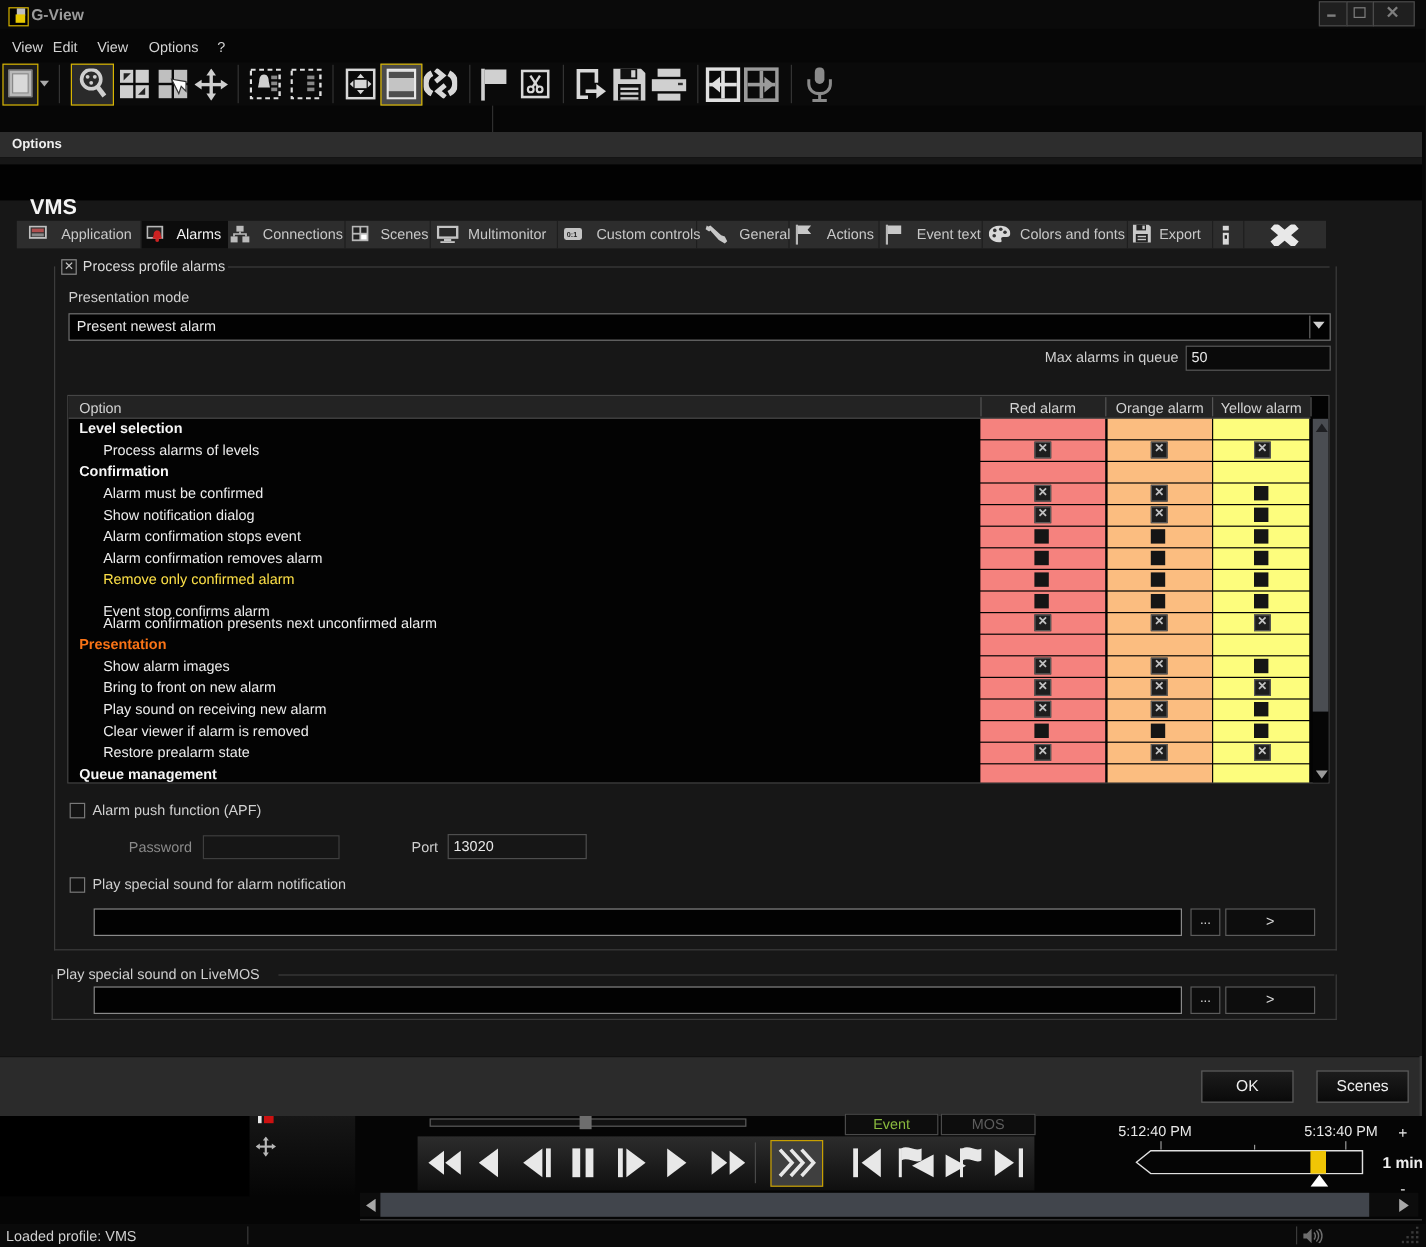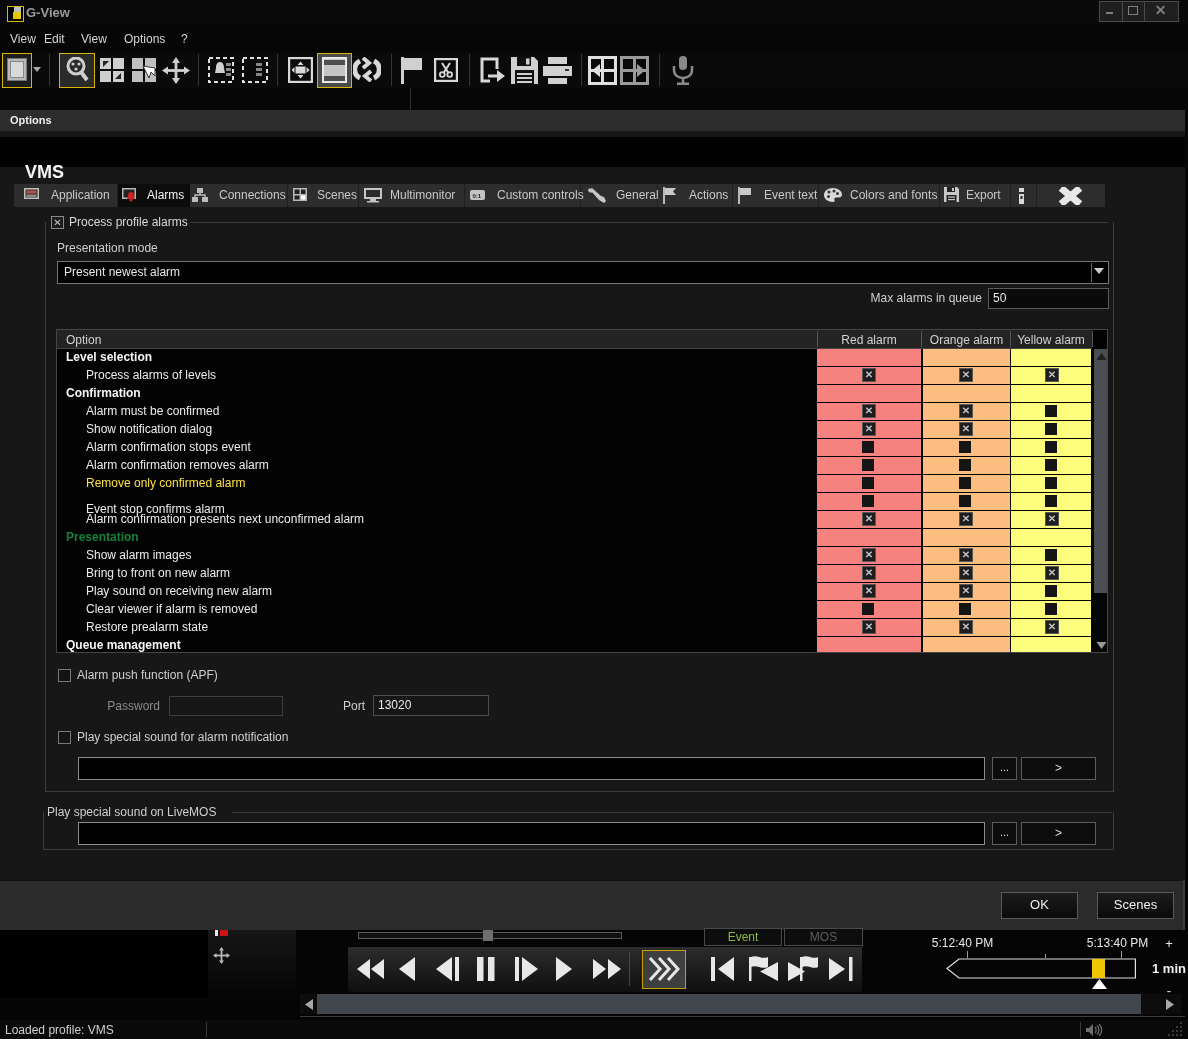--- a/index.html
+++ b/index.html
@@ -387,21 +387,21 @@
   <div style="position:absolute;left:902px;top:165px;width:12px;height:12px;background:#151515;"></div>
   <div style="position:absolute;left:954px;top:163px;width:80px;height:17px;background:#fdfd7d;"></div>
   <div style="position:absolute;left:988px;top:165px;width:12px;height:12px;background:#151515;"></div>
   <span style="position:absolute;left:29px;top:182px;font-size:12px;color:#ececec;white-space:nowrap;">Alarm confirmation presents next unconfirmed alarm</span>
   <div style="position:absolute;left:760px;top:181px;width:104px;height:17px;background:#f5827e;"></div>
   <div style="position:absolute;left:805px;top:182px;width:12px;height:12px;background:#1e1e1e;border:1px solid #585858;color:#c2c2c2;font-size:10px;font-weight:bold;line-height:12px;text-align:center;">✕</div>
   <div style="position:absolute;left:866px;top:181px;width:87px;height:17px;background:#fbbd80;"></div>
   <div style="position:absolute;left:902px;top:182px;width:12px;height:12px;background:#1e1e1e;border:1px solid #585858;color:#c2c2c2;font-size:10px;font-weight:bold;line-height:12px;text-align:center;">✕</div>
   <div style="position:absolute;left:954px;top:181px;width:80px;height:17px;background:#fdfd7d;"></div>
   <div style="position:absolute;left:988px;top:182px;width:12px;height:12px;background:#1e1e1e;border:1px solid #585858;color:#c2c2c2;font-size:10px;font-weight:bold;line-height:12px;text-align:center;">✕</div>
-  <span style="position:absolute;left:9px;top:200px;font-size:12px;font-weight:bold;color:#15803d;white-space:nowrap;">Presentation</span>
+  <span style="position:absolute;left:9px;top:200px;font-size:12px;font-weight:bold;color:#f97316;white-space:nowrap;">Presentation</span>
   <div style="position:absolute;left:760px;top:199px;width:104px;height:17px;background:#f5827e;"></div>
   <div style="position:absolute;left:866px;top:199px;width:87px;height:17px;background:#fbbd80;"></div>
   <div style="position:absolute;left:954px;top:199px;width:80px;height:17px;background:#fdfd7d;"></div>
   <span style="position:absolute;left:29px;top:218px;font-size:12px;color:#ececec;white-space:nowrap;">Show alarm images</span>
   <div style="position:absolute;left:760px;top:217px;width:104px;height:17px;background:#f5827e;"></div>
   <div style="position:absolute;left:805px;top:218px;width:12px;height:12px;background:#1e1e1e;border:1px solid #585858;color:#c2c2c2;font-size:10px;font-weight:bold;line-height:12px;text-align:center;">✕</div>
   <div style="position:absolute;left:866px;top:217px;width:87px;height:17px;background:#fbbd80;"></div>
   <div style="position:absolute;left:902px;top:218px;width:12px;height:12px;background:#1e1e1e;border:1px solid #585858;color:#c2c2c2;font-size:10px;font-weight:bold;line-height:12px;text-align:center;">✕</div>
   <div style="position:absolute;left:954px;top:217px;width:80px;height:17px;background:#fdfd7d;"></div>
   <div style="position:absolute;left:988px;top:219px;width:12px;height:12px;background:#151515;"></div>

